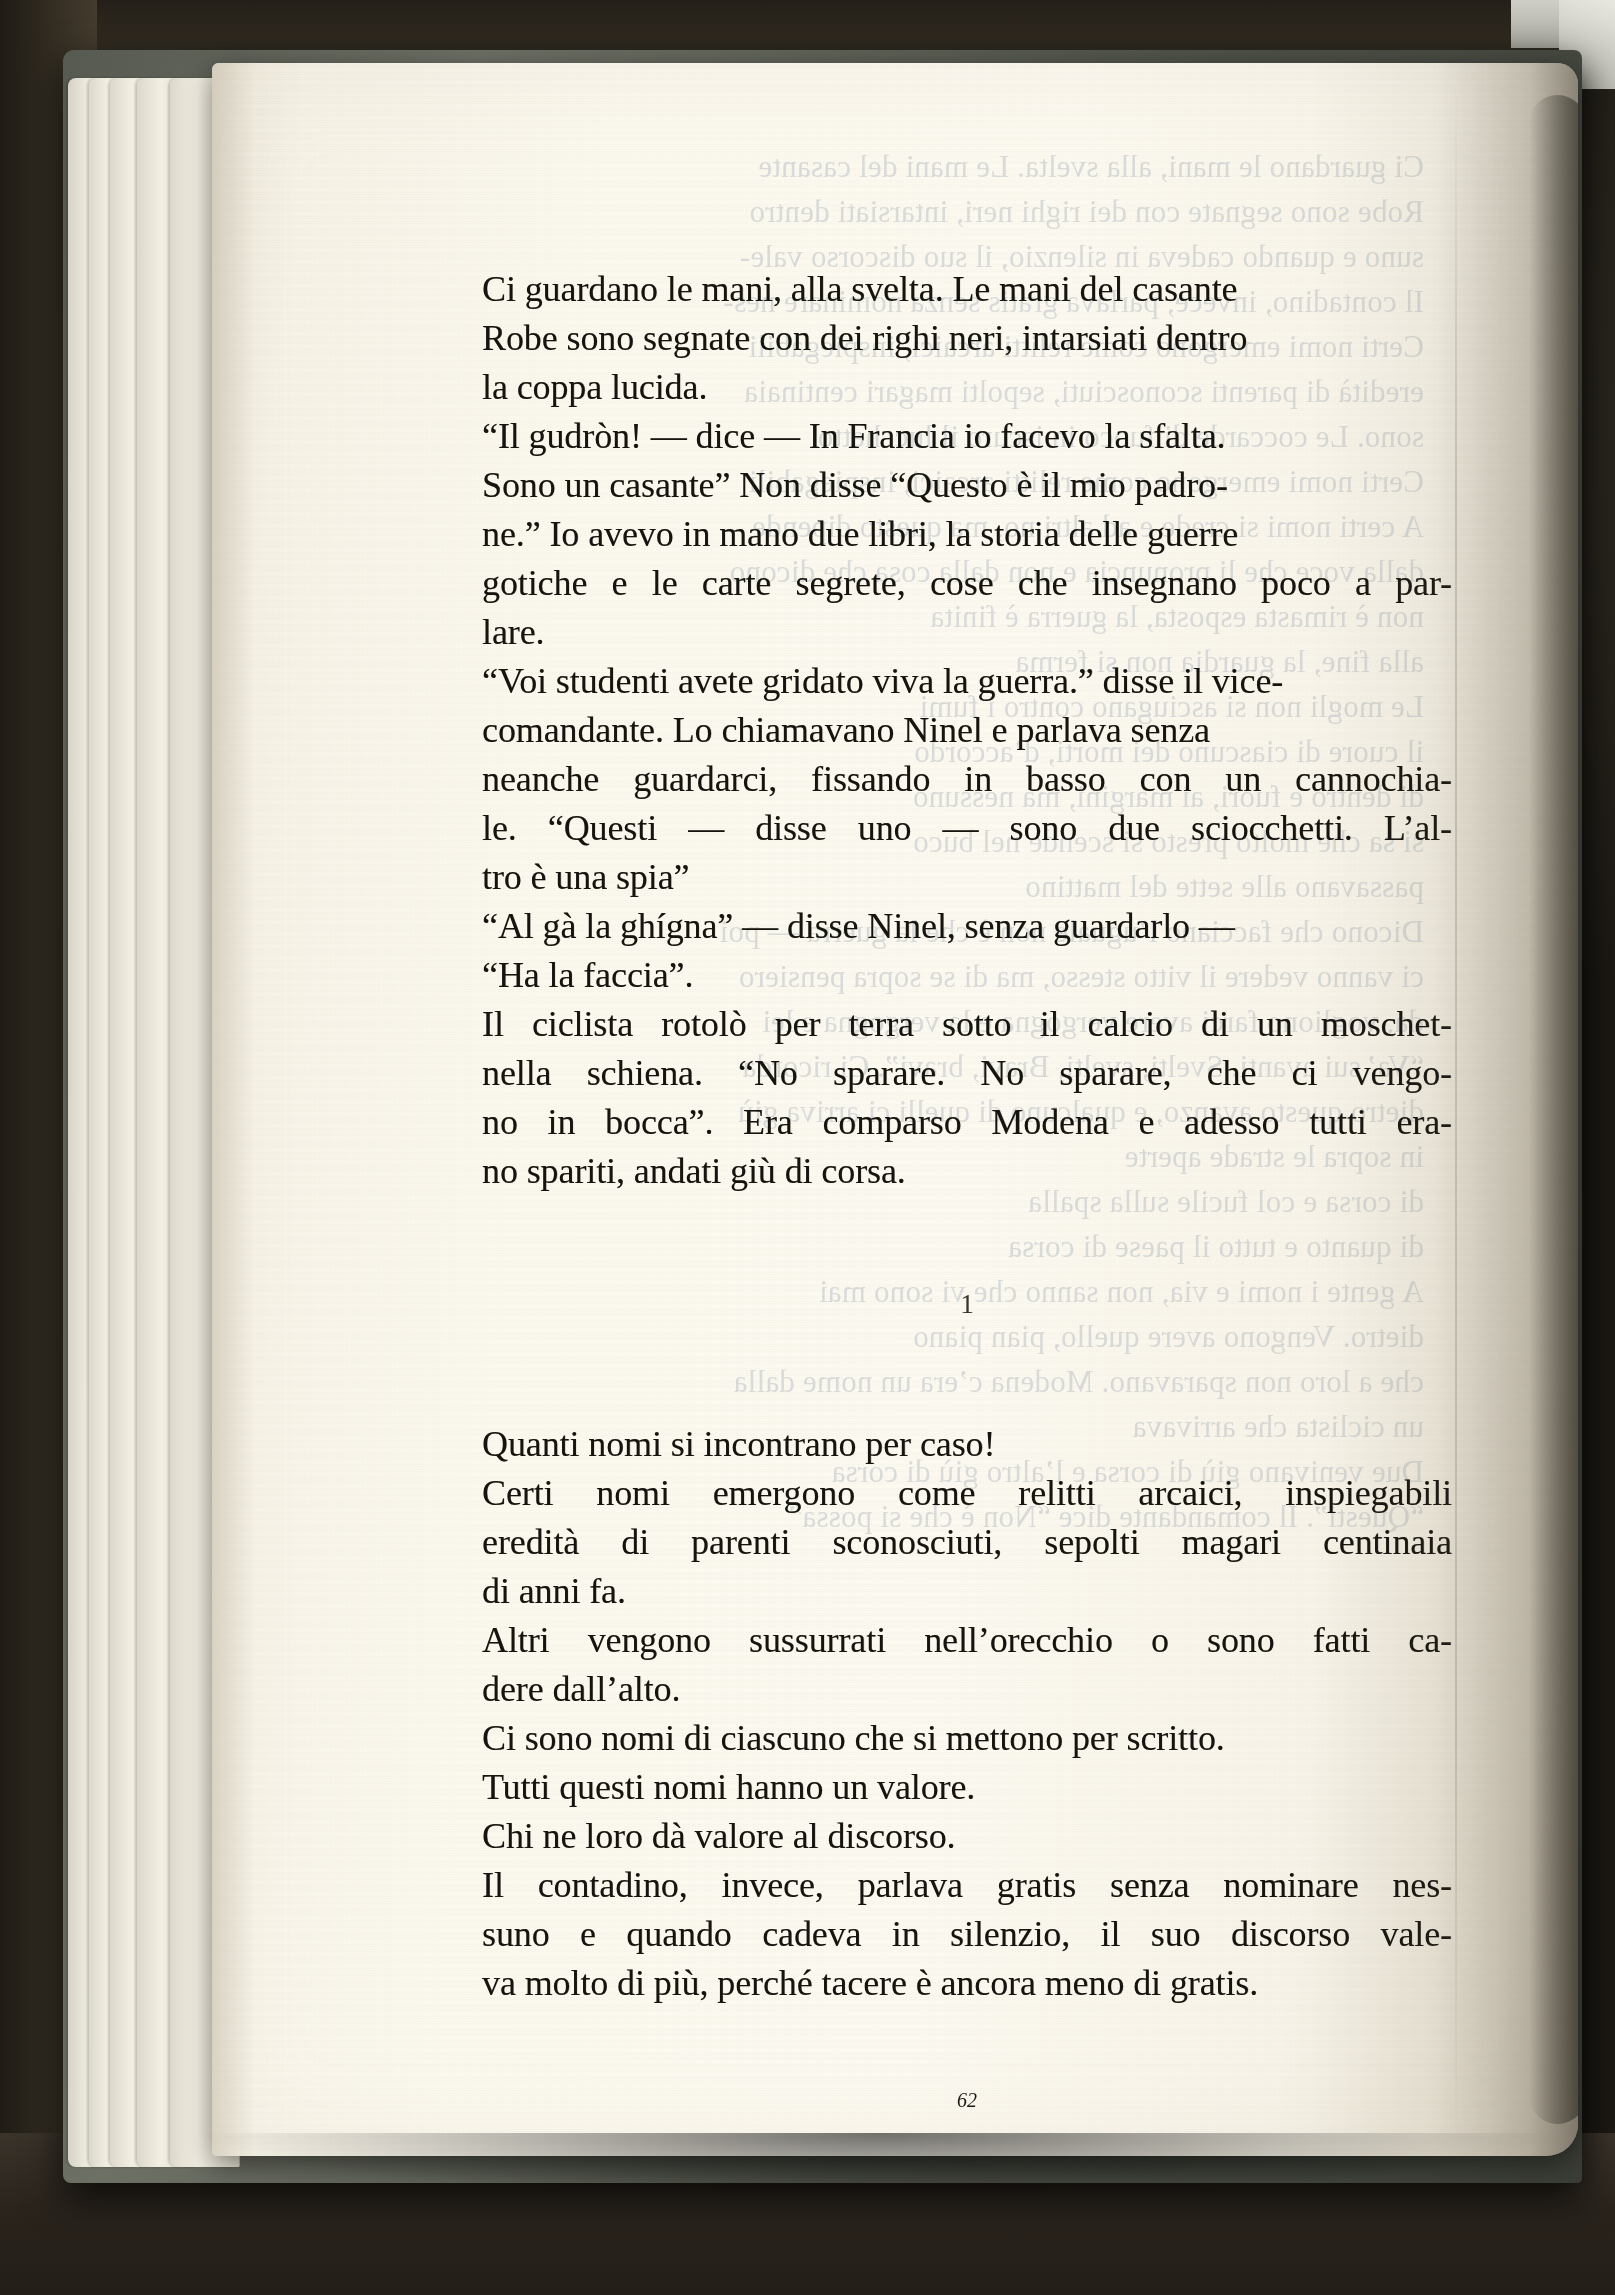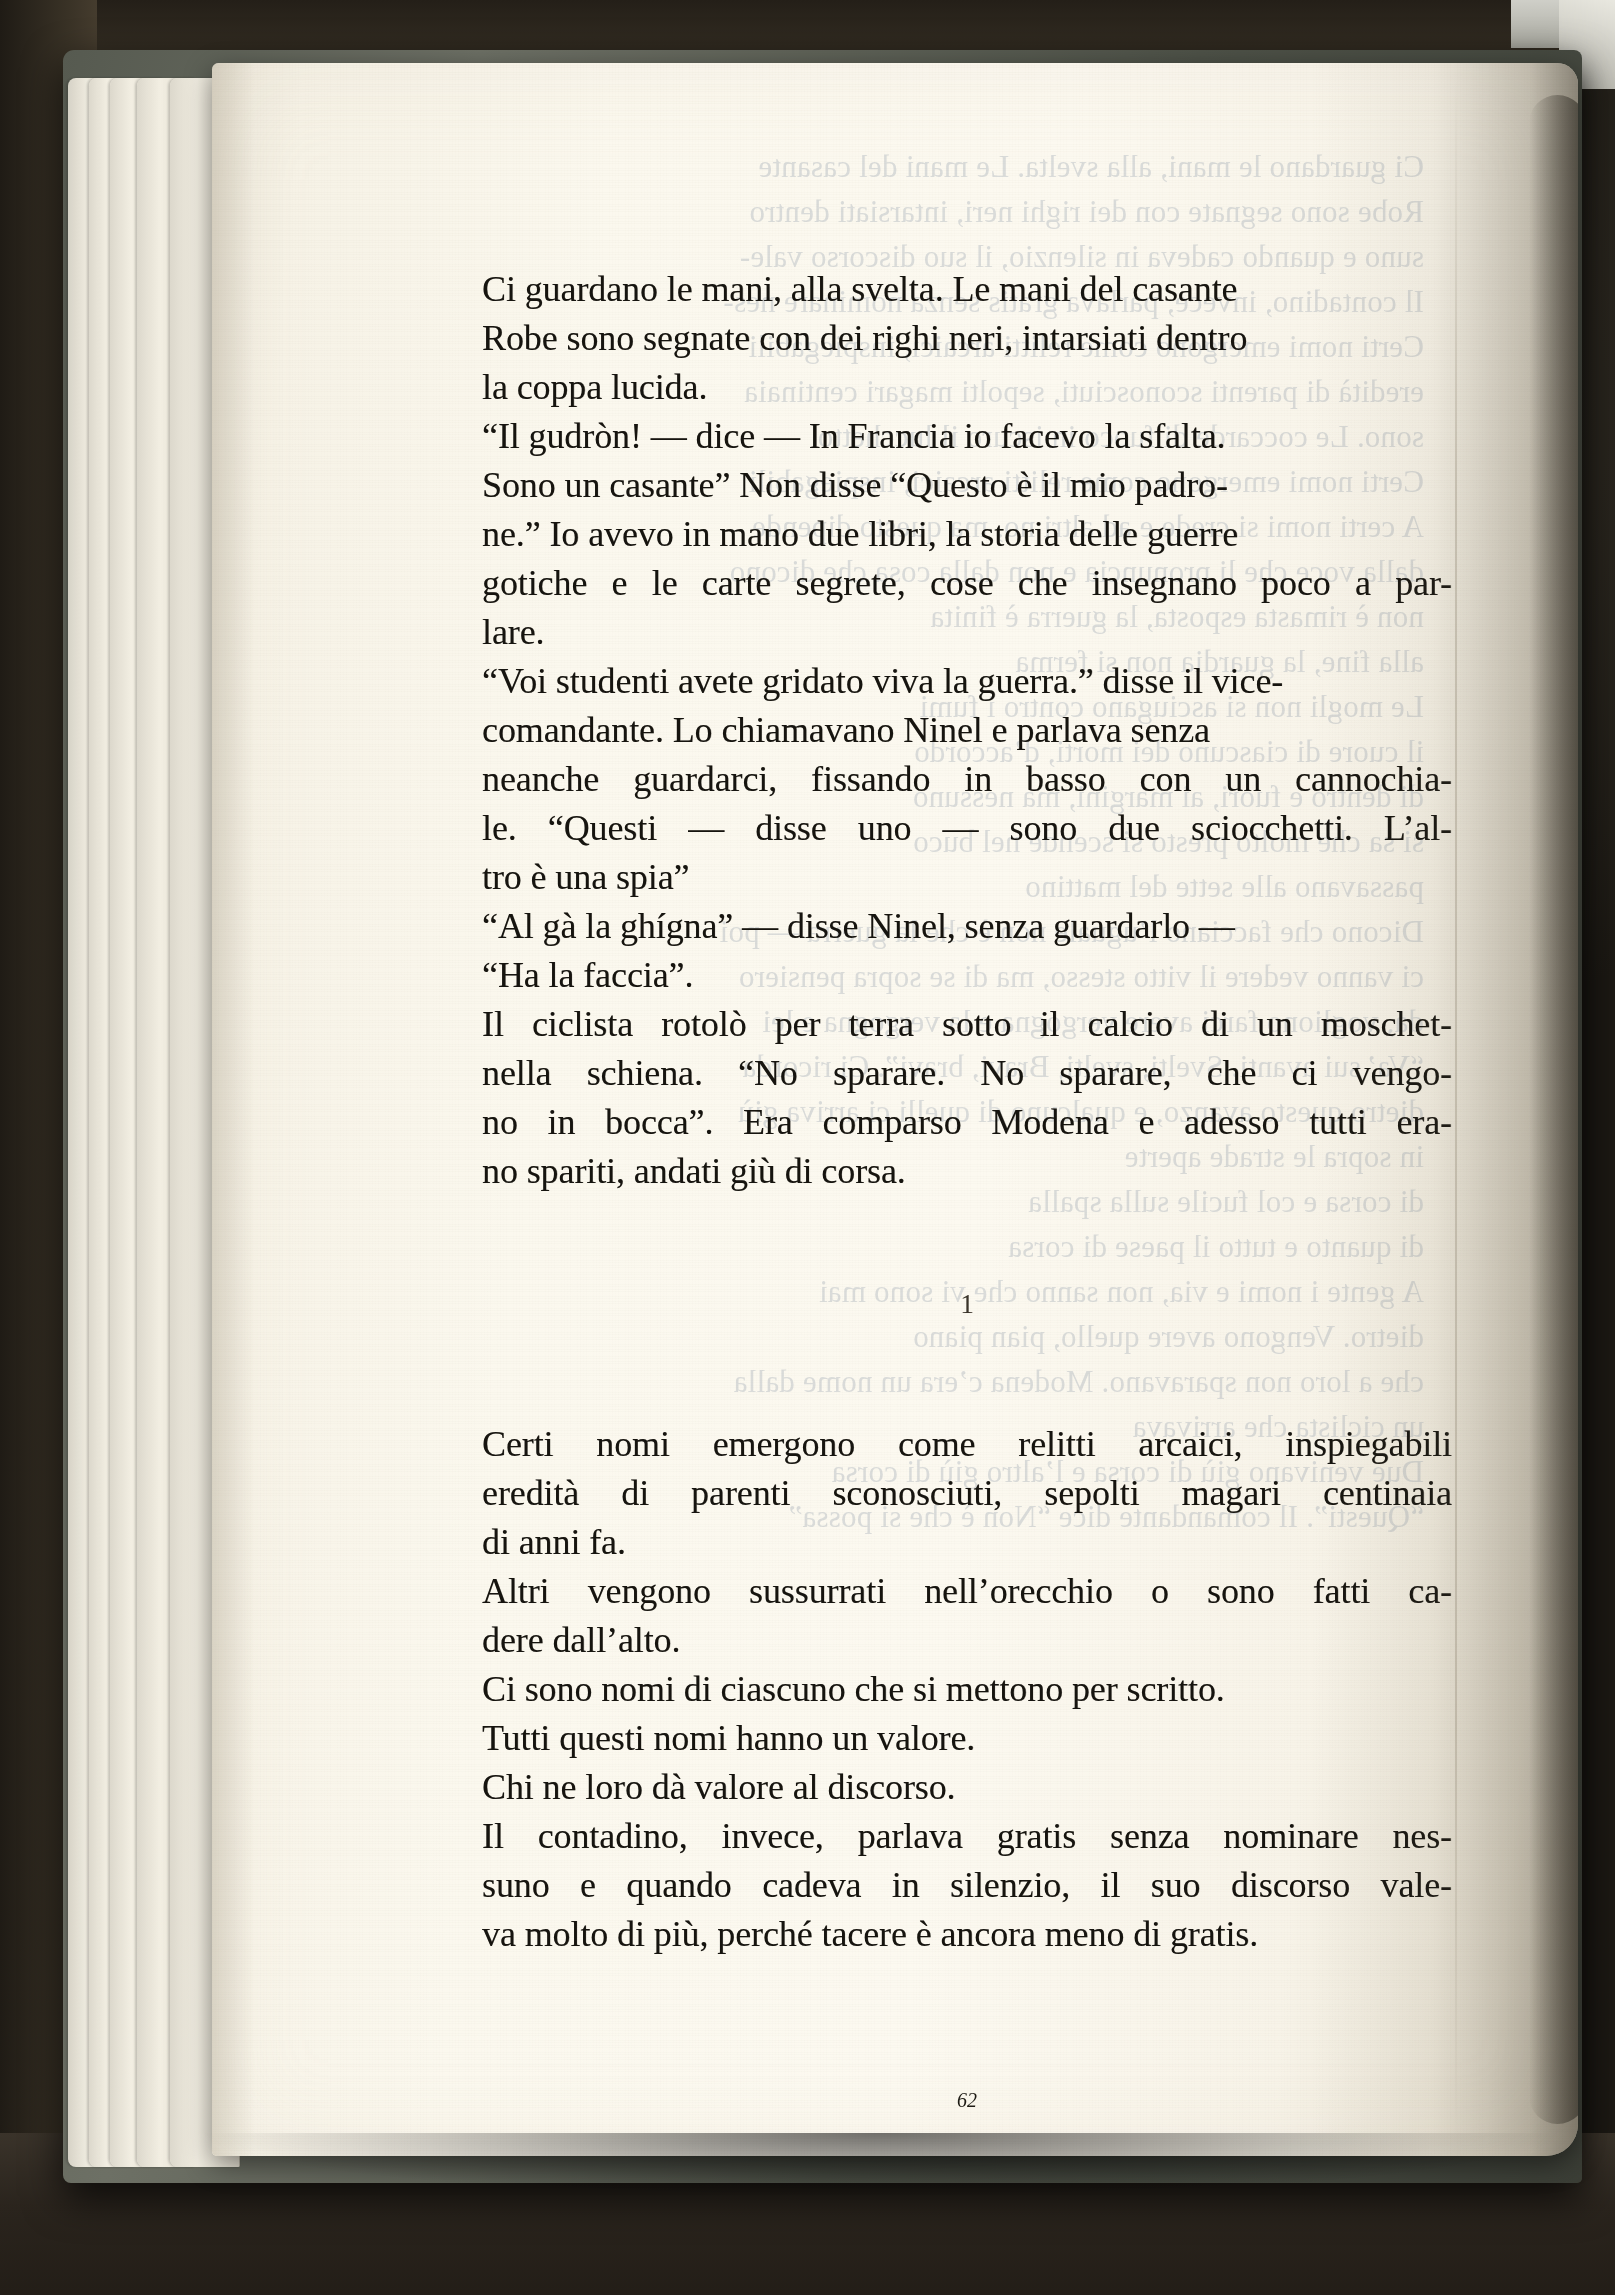--- a/index.html
+++ b/index.html
@@ -315,20 +315,21 @@
         <div class="ln">“Ha la faccia”.</div>
         <div class="ln just">Il ciclista rotolò per terra sotto il calcio di un moschet-</div>
         <div class="ln just">nella schiena. “No sparare. No sparare, che ci vengo-</div>
         <div class="ln just">no in bocca”. Era comparso Modena e adesso tutti era-</div>
         <div class="ln">no spariti, andati giù di corsa.</div>
       </div>
 
     <div class="section-number">1</div>
 
     <div class="block-two" id="block-two">
+        <div class="ln">Quanti nomi si incontrano per caso!</div>
         <div class="ln just">Certi nomi emergono come relitti arcaici, inspiegabili</div>
         <div class="ln just">eredità di parenti sconosciuti, sepolti magari centinaia</div>
         <div class="ln">di anni fa.</div>
         <div class="ln just">Altri vengono sussurrati nell’orecchio o sono fatti ca-</div>
         <div class="ln">dere dall’alto.</div>
         <div class="ln">Ci sono nomi di ciascuno che si mettono per scritto.</div>
         <div class="ln">Tutti questi nomi hanno un valore.</div>
         <div class="ln">Chi ne loro dà valore al discorso.</div>
         <div class="ln just">Il contadino, invece, parlava gratis senza nominare nes-</div>
         <div class="ln just">suno e quando cadeva in silenzio, il suo discorso vale-</div>

